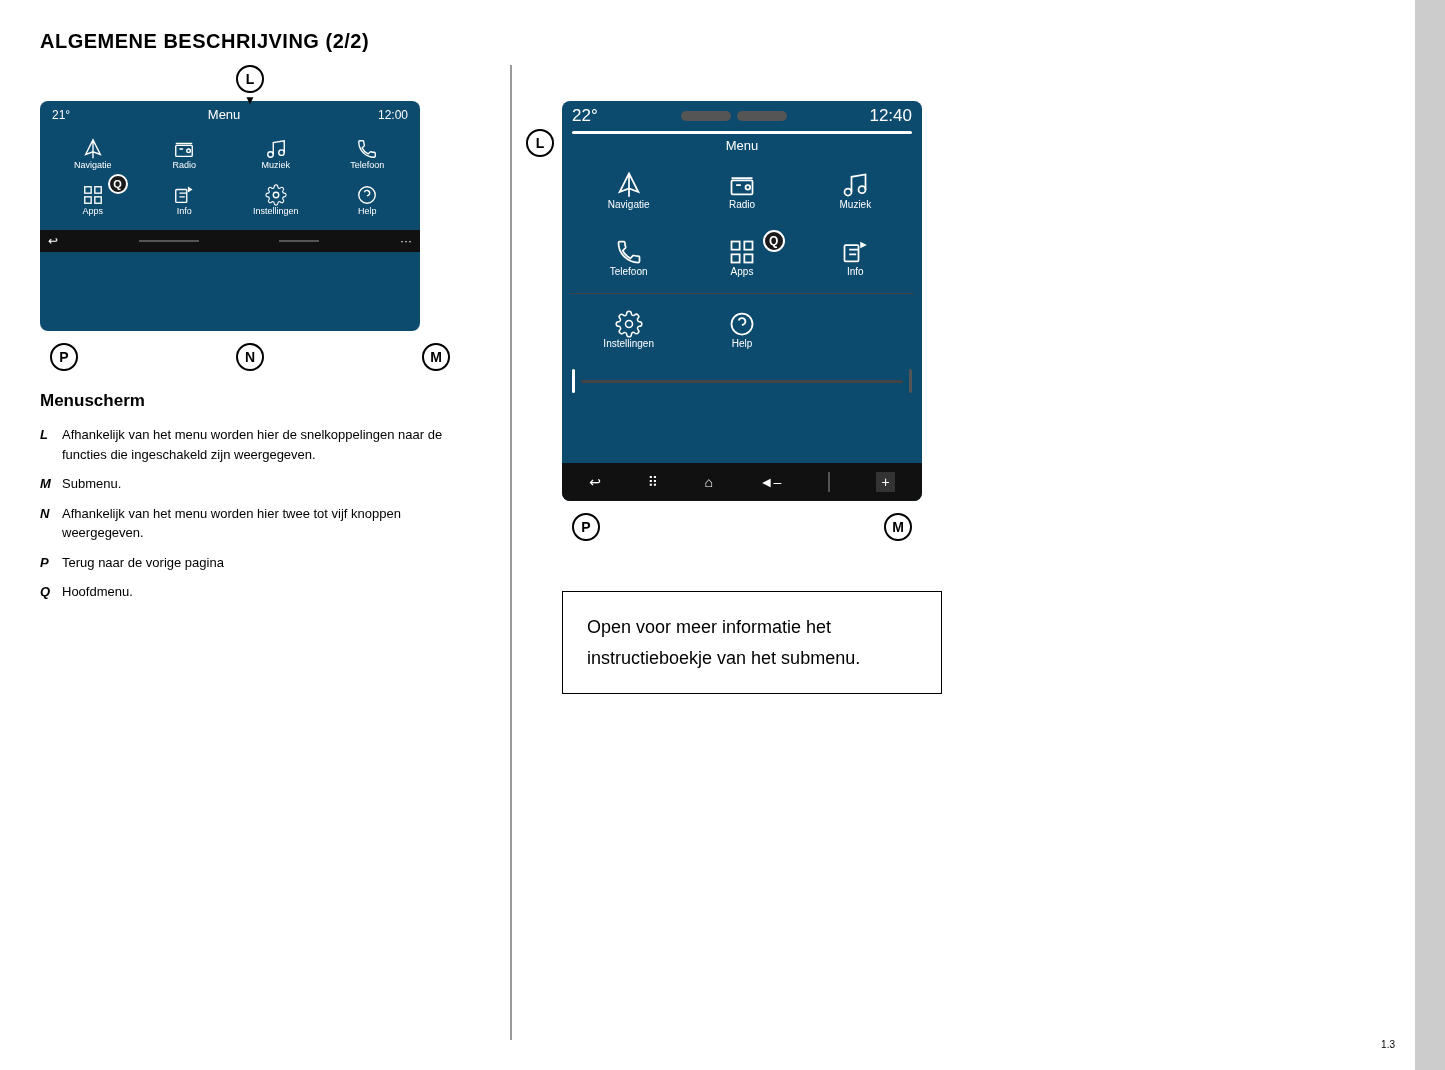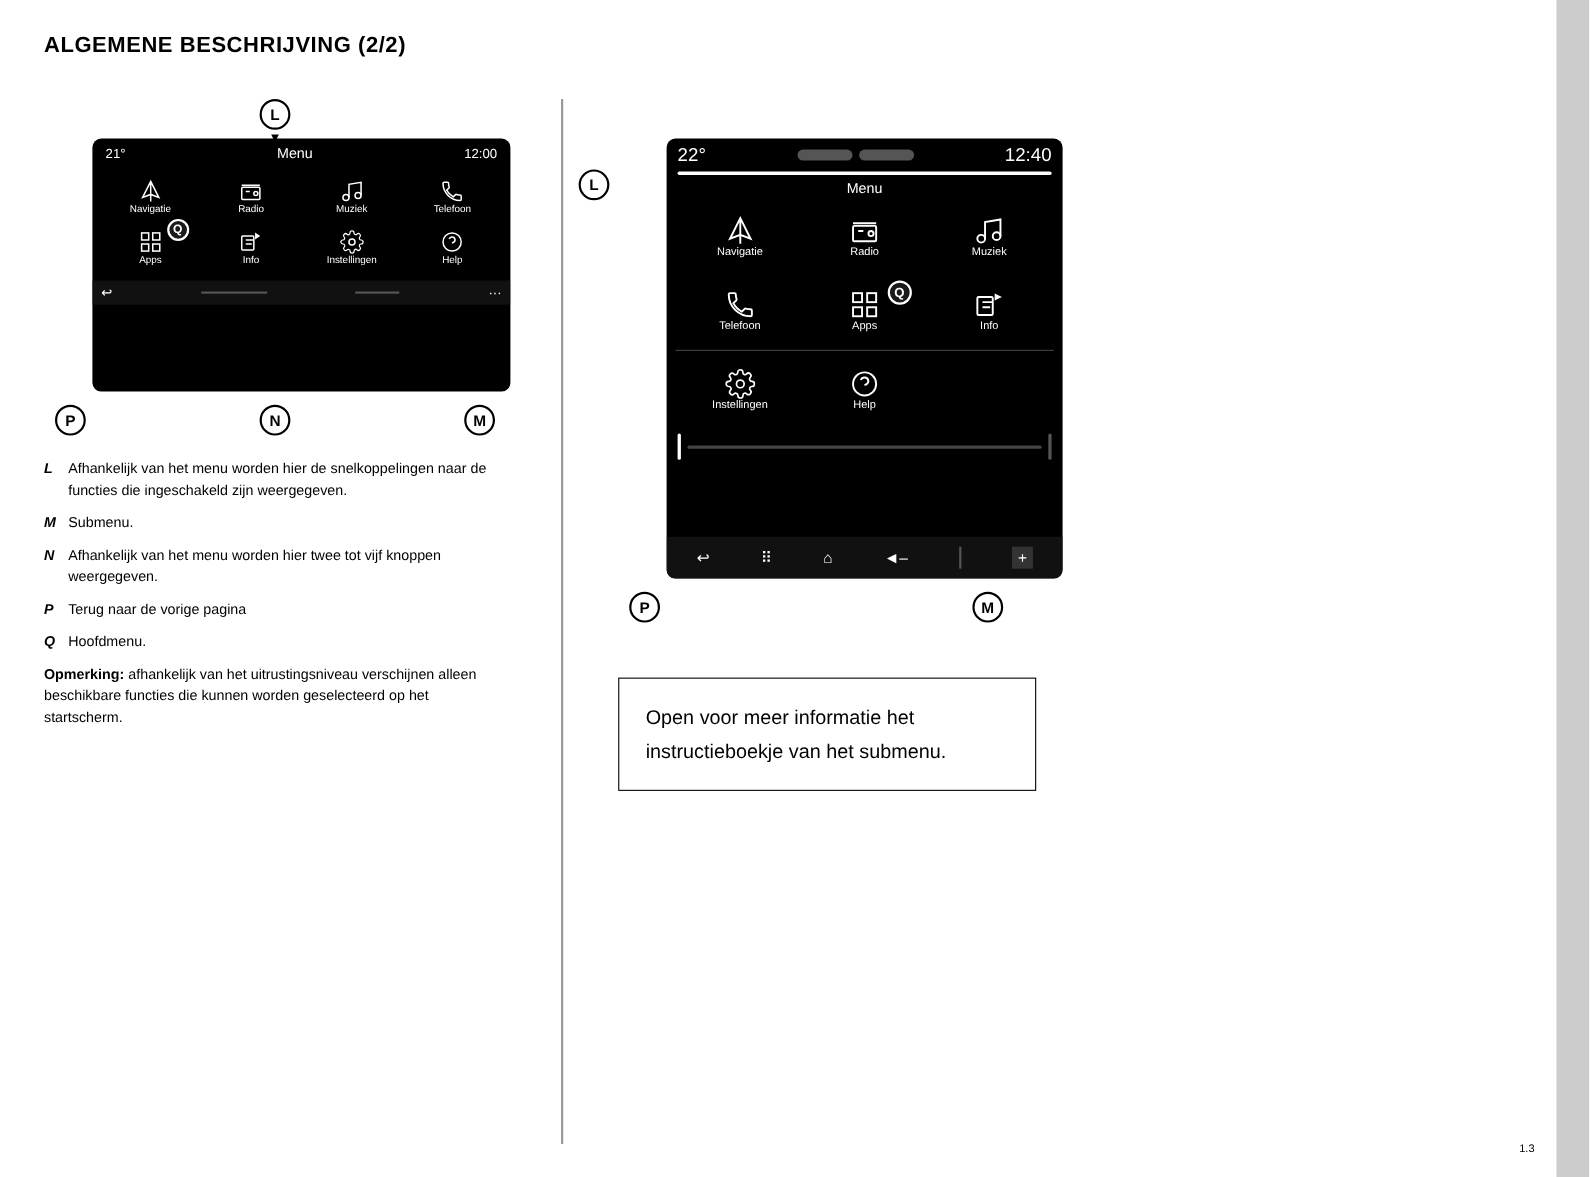--- a/index.html
+++ b/index.html
@@ -31,21 +31,21 @@
     .right-sidebar {
       width: 30px;
       background: #ccc;
       height: 100%;
     }
 
     
     .page-title {
       font-size: 20px;
       font-weight: bold;
-      margin-bottom: 37px;
+      margin-bottom: 12px;
       letter-spacing: 0.5px;
     }
 
     
     .content-area {
       display: flex;
       gap: 40px;
       flex: 1;
     }
 
@@ -61,27 +61,26 @@
       gap: 20px;
     }
 
     
     .screen-wrapper {
       position: relative;
       margin-bottom: 20px;
     }
 
     .car-screen {
-      background: #000000;
+      background: #0c4a6e;
       border-radius: 8px;
       color: #fff;
       padding: 0;
       position: relative;
       overflow: hidden;
-      margin-left: 44px;
     }
 
     .car-screen-small {
       width: 380px;
       height: 230px;
     }
 
     .screen-header {
       display: flex;
       justify-content: space-between;
@@ -397,20 +396,21 @@
           </div>
 
           <div style="display: flex; justify-content: space-between; margin-top: 12px; padding: 0 10px;">
             <div style="width: 28px; height: 28px; border: 2.5px solid #000; border-radius: 50%; display: flex; align-items: center; justify-content: center; font-weight: bold; font-size: 14px; background: #fff;">P</div>
             <div style="width: 28px; height: 28px; border: 2.5px solid #000; border-radius: 50%; display: flex; align-items: center; justify-content: center; font-weight: bold; font-size: 14px; background: #fff;">N</div>
             <div style="width: 28px; height: 28px; border: 2.5px solid #000; border-radius: 50%; display: flex; align-items: center; justify-content: center; font-weight: bold; font-size: 14px; background: #fff;">M</div>
           </div>
         </div>
 
         <div class="description-section">
+          <div class="description-title">Menuscherm</div>
 
           <div class="description-item">
             <span class="item-key">L</span>
             <span class="item-text">Afhankelijk van het menu worden hier de snelkoppelingen naar de functies die ingeschakeld zijn weergegeven.</span>
           </div>
 
           <div class="description-item">
             <span class="item-key">M</span>
             <span class="item-text">Submenu.</span>
           </div>
@@ -423,24 +423,20 @@
           <div class="description-item">
             <span class="item-key">P</span>
             <span class="item-text">Terug naar de vorige pagina</span>
           </div>
 
           <div class="description-item">
             <span class="item-key">Q</span>
             <span class="item-text">Hoofdmenu.</span>
           </div>
 
-          <div class="opmerking-text">
-            <span class="opmerking-bold">Opmerking:</span>
-            <span>afhankelijk van het uitrustingsniveau verschijnen alleen beschikbare functies die kunnen worden geselecteerd op het startscherm.</span>
-          </div>
         </div>
       </div>
 
       <div class="vertical-divider"></div>
 
       <div class="right-column">
 
         <div style="position: relative; margin-top: 36px;">
 
           <div style="position: absolute; left: -36px; top: 28px; width: 28px; height: 28px; border: 2.5px solid #000; border-radius: 50%; display: flex; align-items: center; justify-content: center; font-weight: bold; font-size: 14px; background: #fff; z-index: 10;">L</div>

